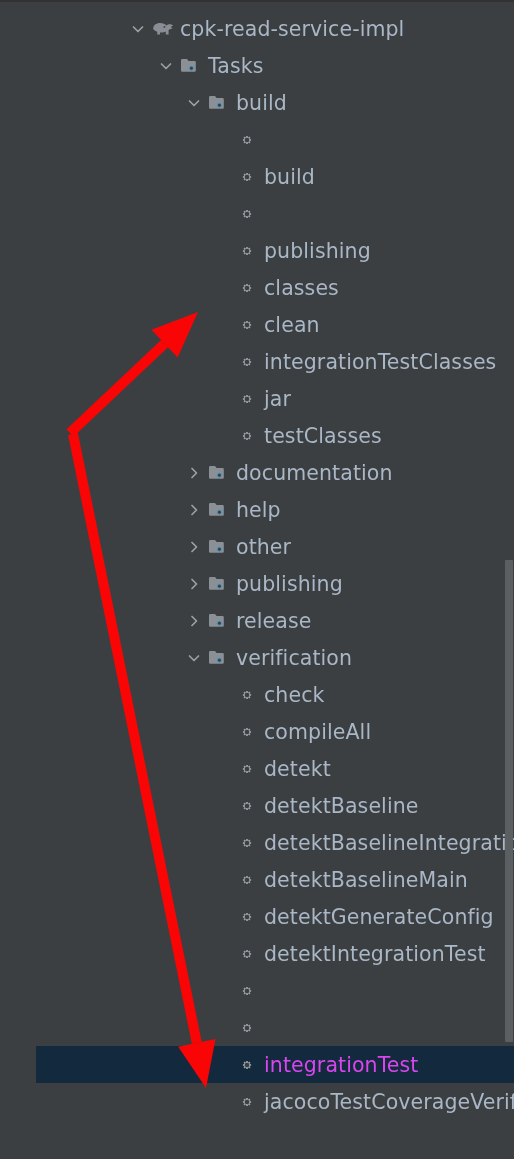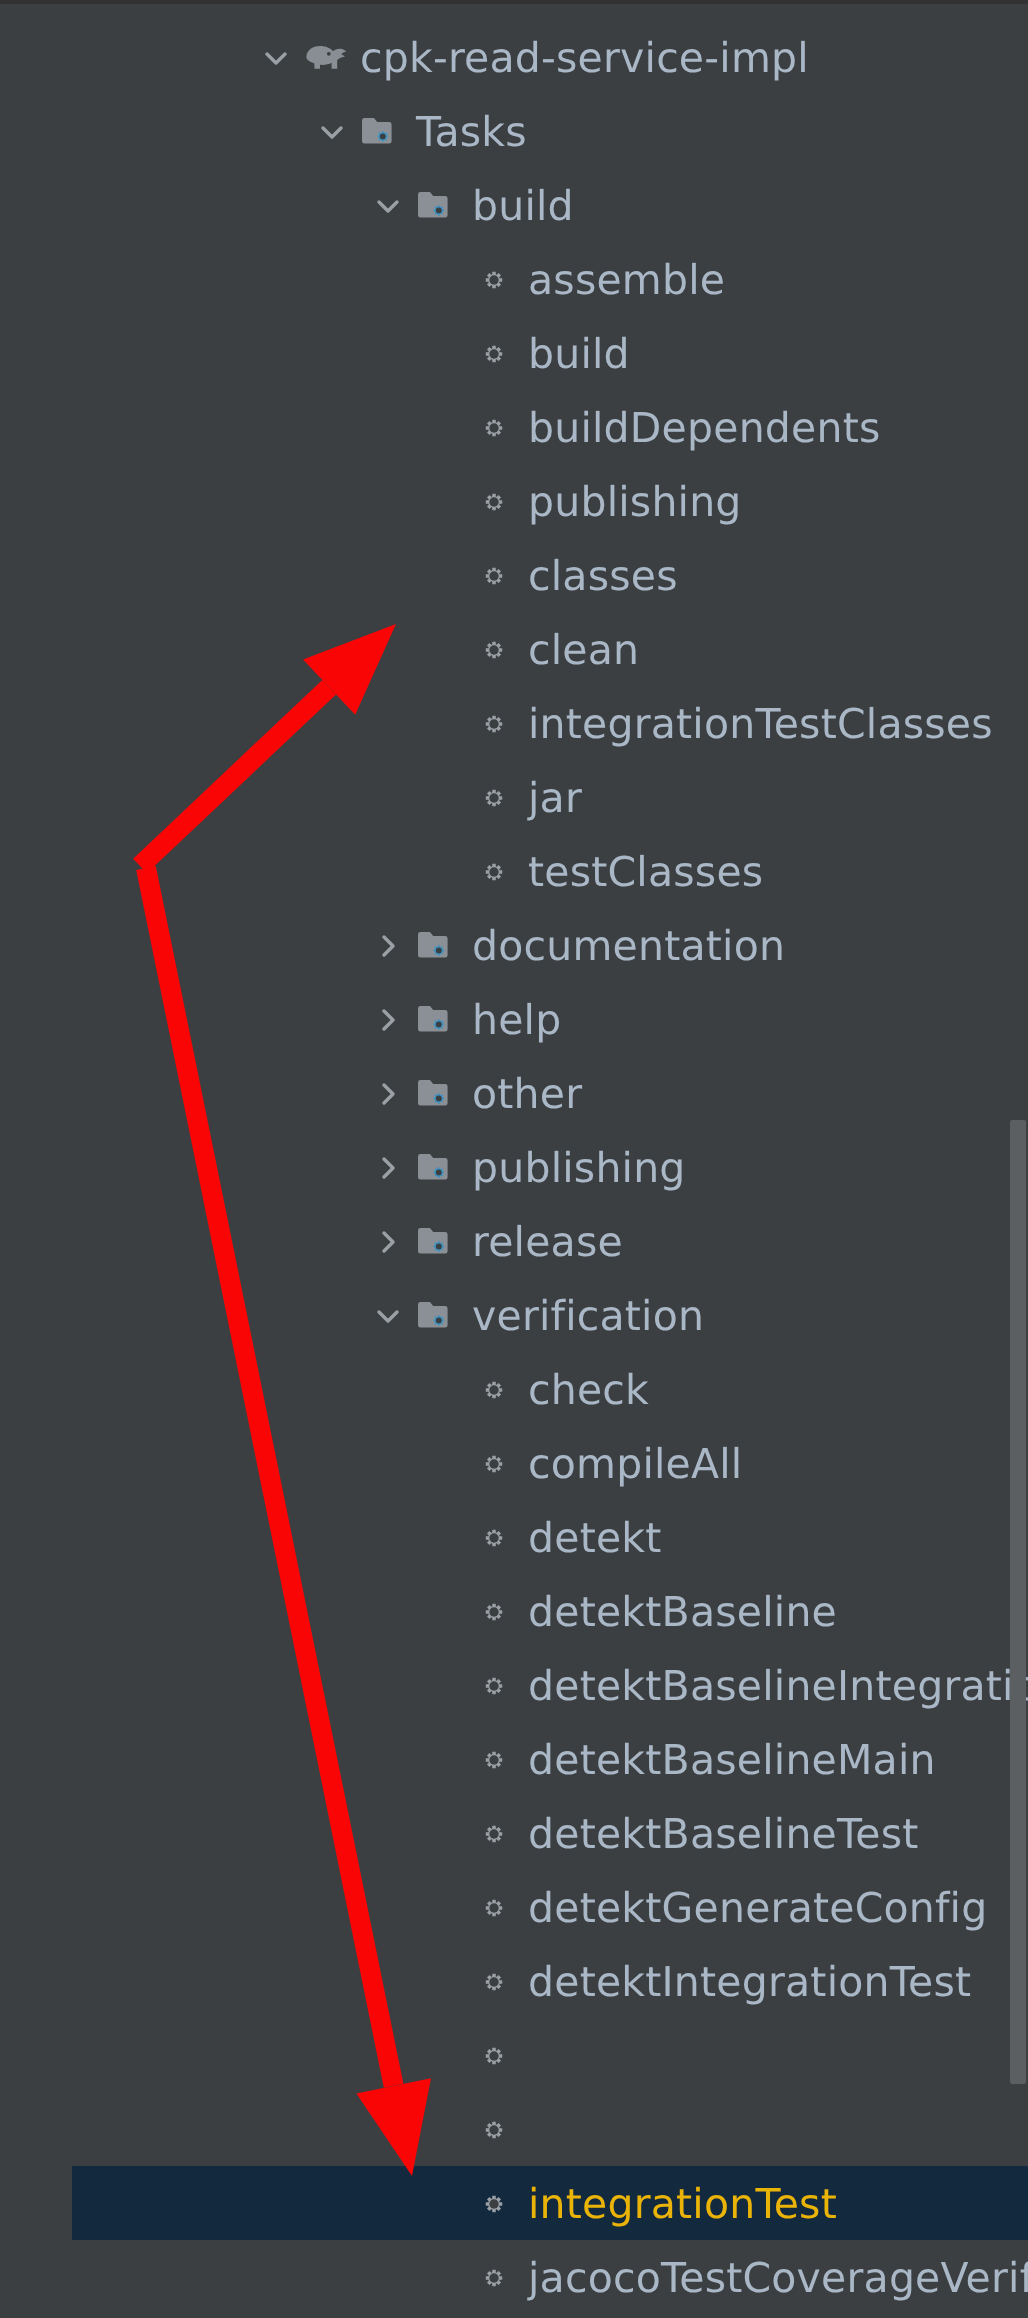--- a/index.html
+++ b/index.html
@@ -67,21 +67,21 @@
     display: flex;
     align-items: center;
     justify-content: center;
   }
   .node-icon svg { display: block; }
   .node-label {
     flex: 0 0 auto;
     padding-left: 4px;
     color: #a9b7c6;
   }
-  .tree-row.selected .node-label { color: #eab308; }
+  .tree-row.selected .node-label { color: #d946ef; }
 
   
   #scrollbar-track {
     position: absolute;
     top: 2px;
     right: 0;
     width: 10px;
     bottom: 0;
     background: transparent;
   }
@@ -163,21 +163,20 @@
       </div>
       <div class="tree-row">
         <div class="row-indent" style="width: 174px;"></div>
         <div class="chev-spacer"></div>
         <div class="node-icon">
           <svg width="20" height="20" viewBox="0 0 20 20">
             <path d="M9.15 5.89L10.85 5.89L10.92 7.21L11.33 7.38L12.31 6.49L13.51 7.69L12.62 8.67L12.79 9.08L14.11 9.15L14.11 10.85L12.79 10.92L12.62 11.33L13.51 12.31L12.31 13.51L11.33 12.62L10.92 12.79L10.85 14.11L9.15 14.11L9.08 12.79L8.67 12.62L7.69 13.51L6.49 12.31L7.38 11.33L7.21 10.92L5.89 10.85L5.89 9.15L7.21 9.08L7.38 8.67L6.49 7.69L7.69 6.49L8.67 7.38L9.08 7.21Z" fill="#9aa0a6"></path>
             <circle cx="10" cy="10" r="2.35" fill="#3c3f41"></circle>
           </svg>
         </div>
-        <span class="node-label">assemble</span>
       </div>
       <div class="tree-row">
         <div class="row-indent" style="width: 174px;"></div>
         <div class="chev-spacer"></div>
         <div class="node-icon">
           <svg width="20" height="20" viewBox="0 0 20 20">
             <path d="M9.15 5.89L10.85 5.89L10.92 7.21L11.33 7.38L12.31 6.49L13.51 7.69L12.62 8.67L12.79 9.08L14.11 9.15L14.11 10.85L12.79 10.92L12.62 11.33L13.51 12.31L12.31 13.51L11.33 12.62L10.92 12.79L10.85 14.11L9.15 14.11L9.08 12.79L8.67 12.62L7.69 13.51L6.49 12.31L7.38 11.33L7.21 10.92L5.89 10.85L5.89 9.15L7.21 9.08L7.38 8.67L6.49 7.69L7.69 6.49L8.67 7.38L9.08 7.21Z" fill="#9aa0a6"></path>
             <circle cx="10" cy="10" r="2.35" fill="#3c3f41"></circle>
           </svg>
         </div>
@@ -185,21 +184,20 @@
       </div>
       <div class="tree-row">
         <div class="row-indent" style="width: 174px;"></div>
         <div class="chev-spacer"></div>
         <div class="node-icon">
           <svg width="20" height="20" viewBox="0 0 20 20">
             <path d="M9.15 5.89L10.85 5.89L10.92 7.21L11.33 7.38L12.31 6.49L13.51 7.69L12.62 8.67L12.79 9.08L14.11 9.15L14.11 10.85L12.79 10.92L12.62 11.33L13.51 12.31L12.31 13.51L11.33 12.62L10.92 12.79L10.85 14.11L9.15 14.11L9.08 12.79L8.67 12.62L7.69 13.51L6.49 12.31L7.38 11.33L7.21 10.92L5.89 10.85L5.89 9.15L7.21 9.08L7.38 8.67L6.49 7.69L7.69 6.49L8.67 7.38L9.08 7.21Z" fill="#9aa0a6"></path>
             <circle cx="10" cy="10" r="2.35" fill="#3c3f41"></circle>
           </svg>
         </div>
-        <span class="node-label">buildDependents</span>
       </div>
       <div class="tree-row">
         <div class="row-indent" style="width: 174px;"></div>
         <div class="chev-spacer"></div>
         <div class="node-icon">
           <svg width="20" height="20" viewBox="0 0 20 20">
             <path d="M9.15 5.89L10.85 5.89L10.92 7.21L11.33 7.38L12.31 6.49L13.51 7.69L12.62 8.67L12.79 9.08L14.11 9.15L14.11 10.85L12.79 10.92L12.62 11.33L13.51 12.31L12.31 13.51L11.33 12.62L10.92 12.79L10.85 14.11L9.15 14.11L9.08 12.79L8.67 12.62L7.69 13.51L6.49 12.31L7.38 11.33L7.21 10.92L5.89 10.85L5.89 9.15L7.21 9.08L7.38 8.67L6.49 7.69L7.69 6.49L8.67 7.38L9.08 7.21Z" fill="#9aa0a6"></path>
             <circle cx="10" cy="10" r="2.35" fill="#3c3f41"></circle>
           </svg>
         </div>
@@ -426,31 +424,20 @@
       <div class="tree-row">
         <div class="row-indent" style="width: 174px;"></div>
         <div class="chev-spacer"></div>
         <div class="node-icon">
           <svg width="20" height="20" viewBox="0 0 20 20">
             <path d="M9.15 5.89L10.85 5.89L10.92 7.21L11.33 7.38L12.31 6.49L13.51 7.69L12.62 8.67L12.79 9.08L14.11 9.15L14.11 10.85L12.79 10.92L12.62 11.33L13.51 12.31L12.31 13.51L11.33 12.62L10.92 12.79L10.85 14.11L9.15 14.11L9.08 12.79L8.67 12.62L7.69 13.51L6.49 12.31L7.38 11.33L7.21 10.92L5.89 10.85L5.89 9.15L7.21 9.08L7.38 8.67L6.49 7.69L7.69 6.49L8.67 7.38L9.08 7.21Z" fill="#9aa0a6"></path>
             <circle cx="10" cy="10" r="2.35" fill="#3c3f41"></circle>
           </svg>
         </div>
         <span class="node-label">detektBaselineMain</span>
-      </div>
-      <div class="tree-row">
-        <div class="row-indent" style="width: 174px;"></div>
-        <div class="chev-spacer"></div>
-        <div class="node-icon">
-          <svg width="20" height="20" viewBox="0 0 20 20">
-            <path d="M9.15 5.89L10.85 5.89L10.92 7.21L11.33 7.38L12.31 6.49L13.51 7.69L12.62 8.67L12.79 9.08L14.11 9.15L14.11 10.85L12.79 10.92L12.62 11.33L13.51 12.31L12.31 13.51L11.33 12.62L10.92 12.79L10.85 14.11L9.15 14.11L9.08 12.79L8.67 12.62L7.69 13.51L6.49 12.31L7.38 11.33L7.21 10.92L5.89 10.85L5.89 9.15L7.21 9.08L7.38 8.67L6.49 7.69L7.69 6.49L8.67 7.38L9.08 7.21Z" fill="#9aa0a6"></path>
-            <circle cx="10" cy="10" r="2.35" fill="#3c3f41"></circle>
-          </svg>
-        </div>
-        <span class="node-label">detektBaselineTest</span>
       </div>
       <div class="tree-row">
         <div class="row-indent" style="width: 174px;"></div>
         <div class="chev-spacer"></div>
         <div class="node-icon">
           <svg width="20" height="20" viewBox="0 0 20 20">
             <path d="M9.15 5.89L10.85 5.89L10.92 7.21L11.33 7.38L12.31 6.49L13.51 7.69L12.62 8.67L12.79 9.08L14.11 9.15L14.11 10.85L12.79 10.92L12.62 11.33L13.51 12.31L12.31 13.51L11.33 12.62L10.92 12.79L10.85 14.11L9.15 14.11L9.08 12.79L8.67 12.62L7.69 13.51L6.49 12.31L7.38 11.33L7.21 10.92L5.89 10.85L5.89 9.15L7.21 9.08L7.38 8.67L6.49 7.69L7.69 6.49L8.67 7.38L9.08 7.21Z" fill="#9aa0a6"></path>
             <circle cx="10" cy="10" r="2.35" fill="#3c3f41"></circle>
           </svg>
         </div>

